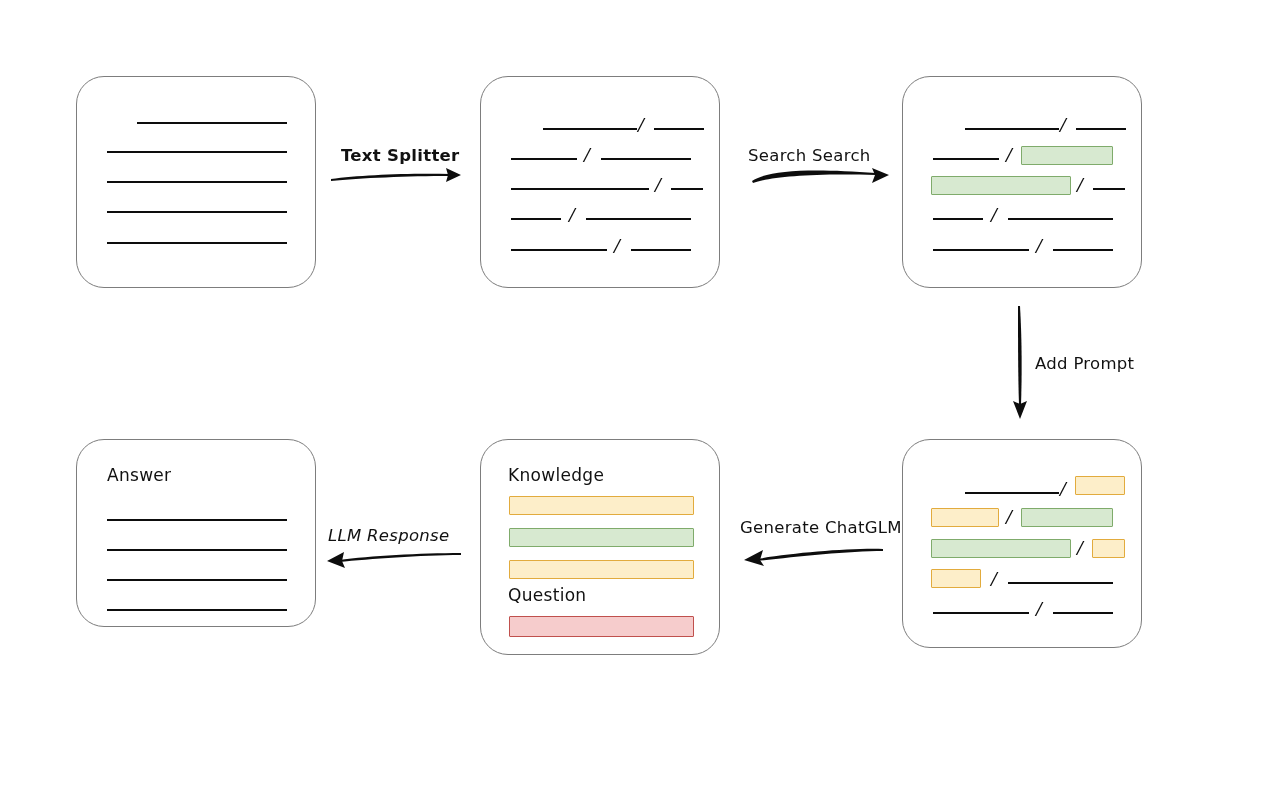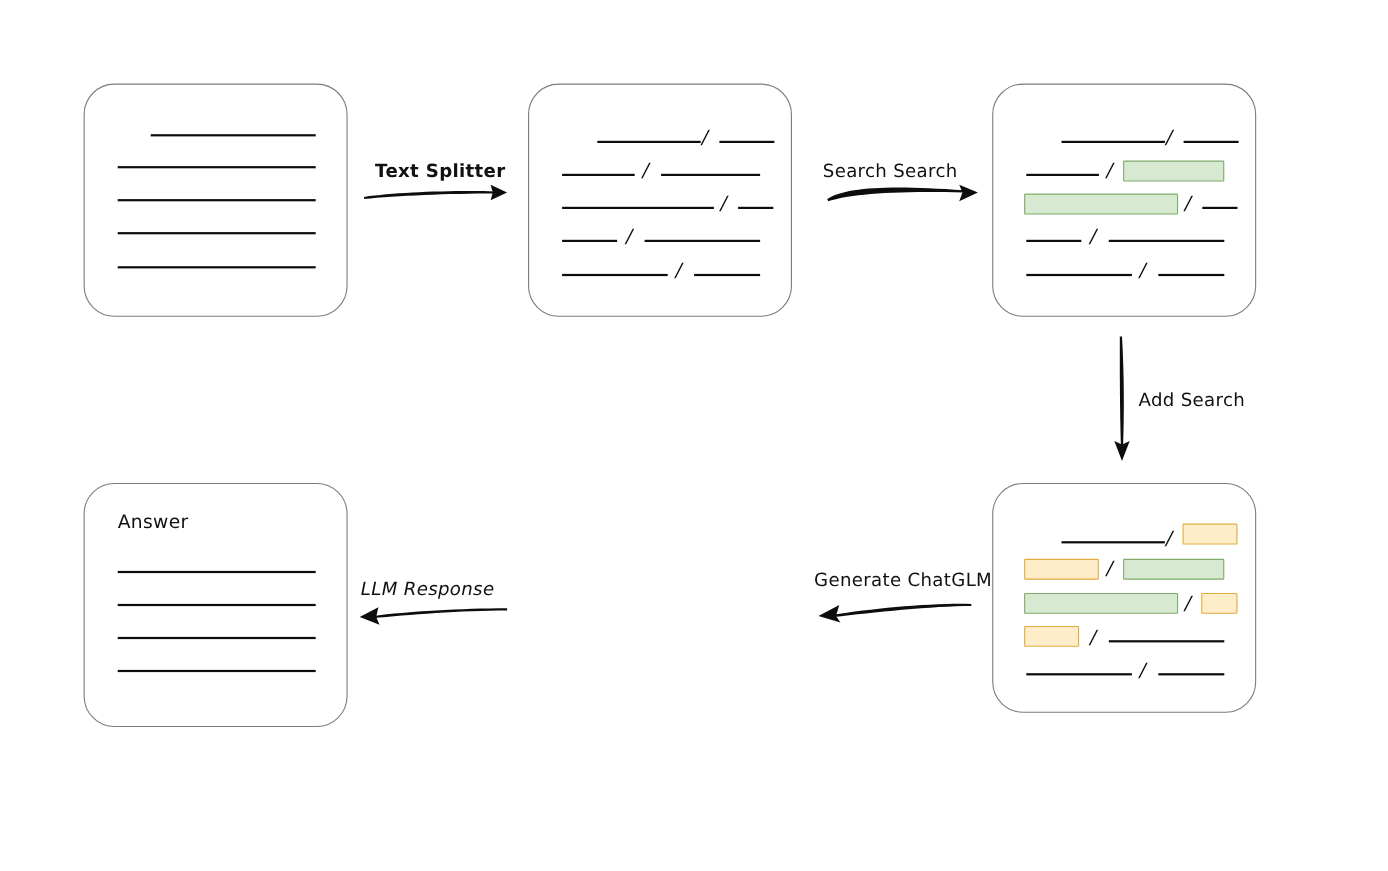--- a/index.html
+++ b/index.html
@@ -146,40 +146,49 @@
 
     <div class="seg" style="left:30px;  top:141px; width:50px;"></div>
     <div class="slash" style="left:88px;  top:128px;">/</div>
     <div class="seg" style="left:105px; top:141px; width:105px;"></div>
 
     <div class="seg" style="left:30px;  top:172px; width:96px;"></div>
     <div class="slash" style="left:133px; top:159px;">/</div>
     <div class="seg" style="left:150px; top:172px; width:60px;"></div>
   </div>
 
-  <div class="hand-label" style="left:1035px; top:354px;">Add Search</div>
+  <div class="hand-label" style="left:1035px; top:354px;">Add Prompt</div>
   <svg class="arrow-svg" style="left:1012px; top:305px;" width="22" height="115" viewBox="0 0 22 115">
     <path d="M8,1 C10,35 10,70 9,100 L7,100 C6,70 6,35 6,1 Z"></path>
     <path d="M1,96 L8,114 L15,96 L8,99 Z"></path>
   </svg>
 
-  <div class="doc-box" style="left:76px; top:439px; width:240px; height:222px;">
+  <div class="doc-box" style="left:76px; top:439px; width:240px; height:188px;">
     <div class="box-title" style="left:30px; top:25px;">Answer</div>
     <div class="seg" style="left:30px; top:79px;  width:180px;"></div>
     <div class="seg" style="left:30px; top:109px; width:180px;"></div>
     <div class="seg" style="left:30px; top:139px; width:180px;"></div>
     <div class="seg" style="left:30px; top:169px; width:180px;"></div>
   </div>
 
   <div class="hand-label" style="left:328px; top:526px;font-style:italic;">LLM Response</div>
   <svg class="arrow-svg" style="left:320px; top:548px;" width="142" height="20" viewBox="0 0 142 20">
     <path d="M141,7 C100,7 50,11 19,14 L19,12 C50,8 100,5 141,5 Z"></path>
     <path d="M24,4 L7,13 L25,20 L22,13 Z"></path>
   </svg>
 
+  <div class="doc-box" style="left:480px; top:439px; width:240px; height:216px;">
+    <div class="box-title" style="left:27px; top:25px;">Knowledge</div>
+    <div class="bar yellow" style="left:28px; top:56px; width:185px; height:19px;"></div>
+    <div class="bar green" style="left:28px; top:88px; width:185px; height:19px;"></div>
+    <div class="bar yellow" style="left:28px; top:120px; width:185px; height:19px;"></div>
+
+    <div class="box-title" style="left:27px; top:145px;">Question</div>
+    <div class="bar red" style="left:28px; top:176px; width:185px; height:21px;"></div>
+  </div>
 
   <div class="hand-label" style="left:740px; top:518px;">Generate ChatGLM</div>
   <svg class="arrow-svg" style="left:738px; top:545px;" width="146" height="22" viewBox="0 0 146 22">
     <path d="M145,6 C110,6 55,12 20,16 L19,14 C55,8 110,3 145,4 Z"></path>
     <path d="M25,5 L6,15 L26,21 L22,15 Z"></path>
   </svg>
 
   <div class="doc-box" style="left:902px; top:439px; width:240px; height:209px;">
     <div class="seg" style="left:62px;  top:52px;  width:94px;"></div>
     <div class="slash" style="left:157px; top:39px;">/</div>

